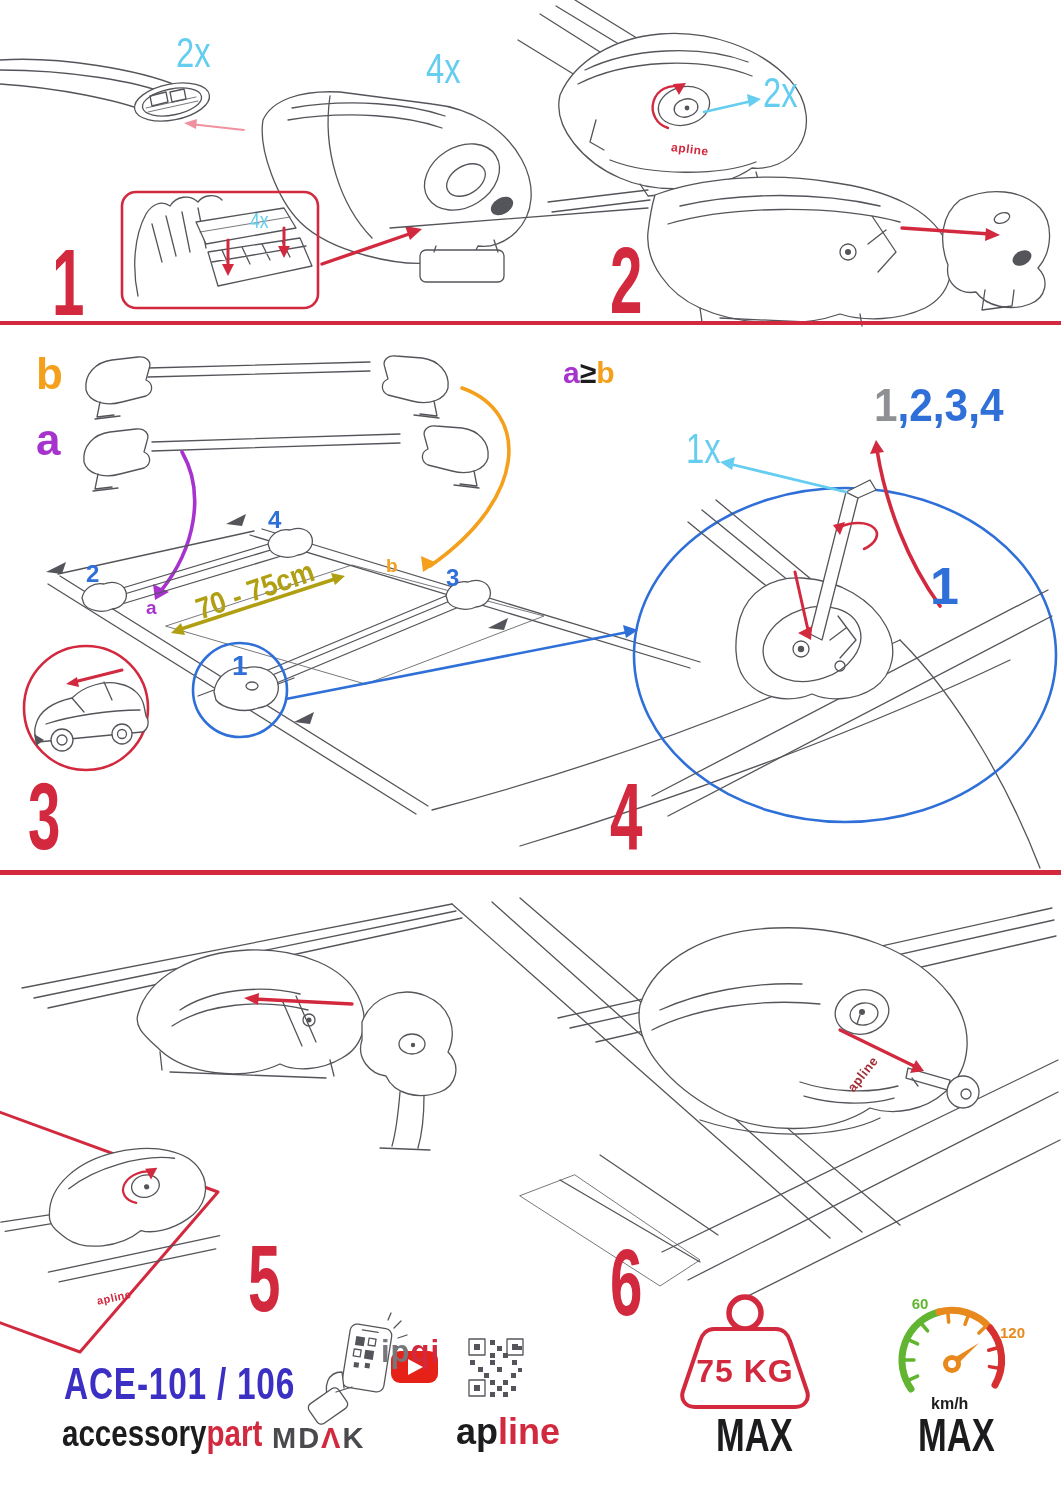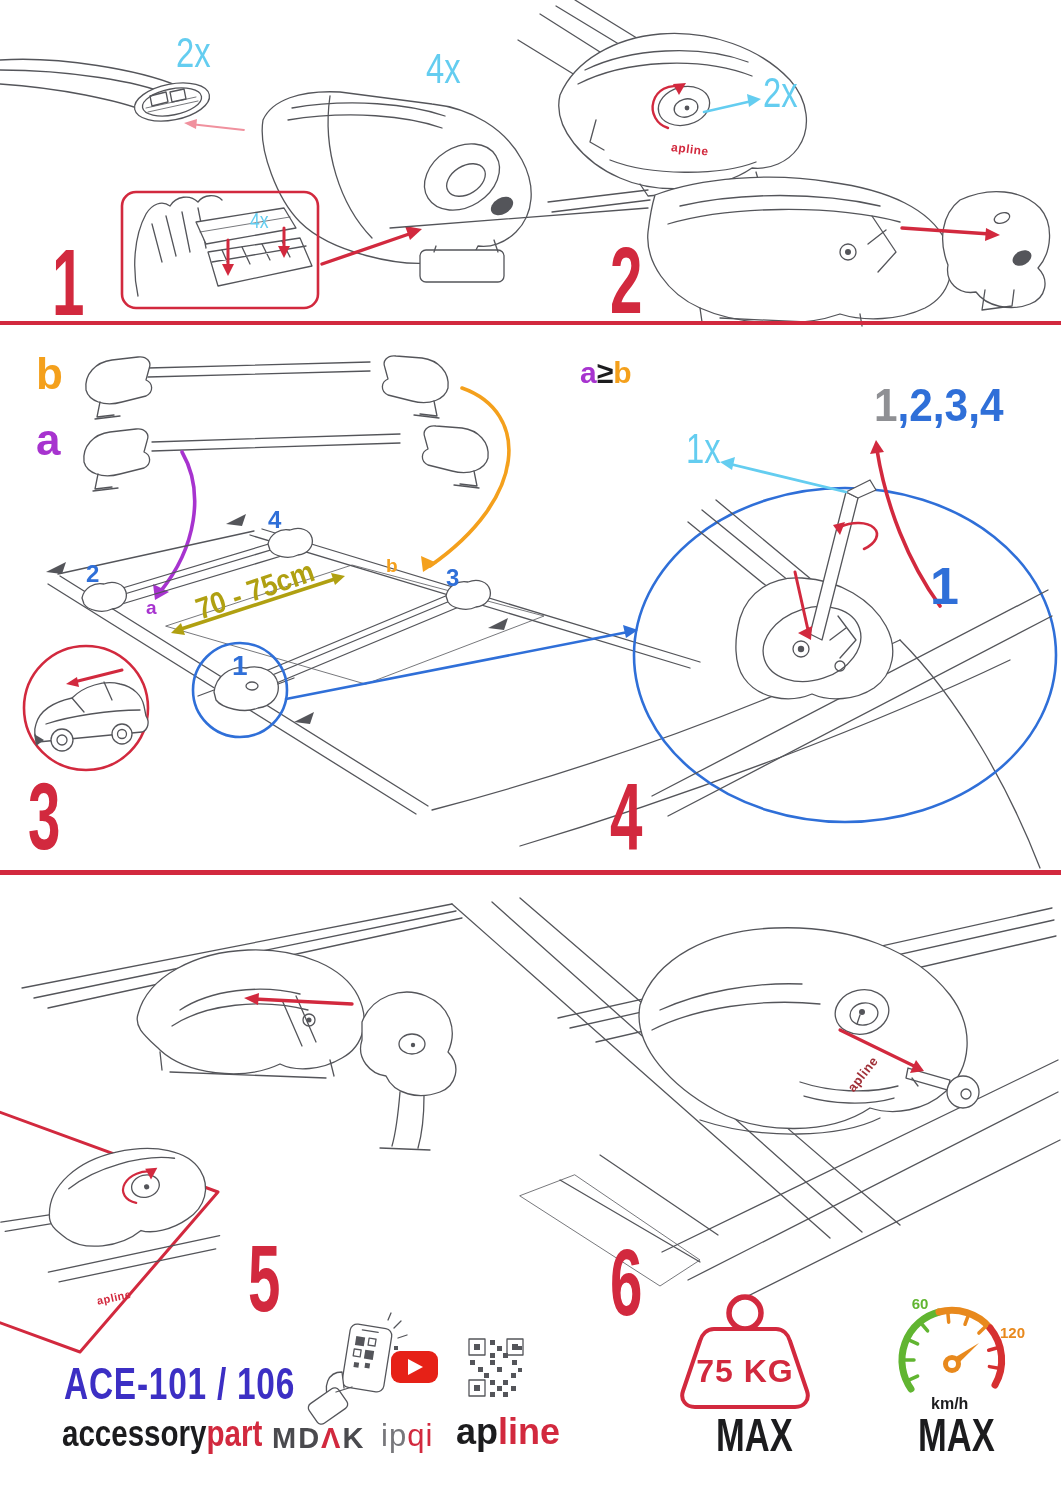--- a/index.html
+++ b/index.html
@@ -219,21 +219,21 @@
       <polygon class="cf" points="720,462 735,457 732,470"></polygon>
     </g>
     <g>
       <path class="r" d="M940,606 C908,562 886,506 877,450" stroke-width="3.6"></path>
       <polygon class="rf" points="876,440 870,454 884,452"></polygon>
     </g>
   </svg>
 
   <div class="lbl" style="left:36px;top:352px;font-size:44px;font-weight:700;color:var(--c-orange);">b</div>
   <div class="lbl" style="left:36px;top:418px;font-size:44px;font-weight:700;color:var(--c-purple);">a</div>
-  <div class="lbl" style="left:580px;top:358px;font-size:30px;font-weight:700;text-align:center;"><span style="color:var(--c-purple)">a</span><span style="color:var(--c-ink)">≥</span><span style="color:var(--c-orange)">b</span></div>
+  <div class="lbl" style="left:563px;top:358px;font-size:30px;font-weight:700;text-align:center;"><span style="color:var(--c-purple)">a</span><span style="color:var(--c-ink)">≥</span><span style="color:var(--c-orange)">b</span></div>
   <div class="lbl" style="left:874px;top:382px;font-size:46px;font-weight:700;transform:scaleX(.92);"><span style="color:var(--c-gray_num)">1</span><span style="color:var(--c-blue)">,2,3,4</span></div>
   <div class="lbl qty" style="left:686px;top:428px;">1x</div>
   <div class="lbl" style="left:930px;top:560px;font-size:52px;font-weight:700;color:var(--c-blue);">1</div>
   <div class="lbl" style="left:86px;top:562px;font-size:24px;font-weight:700;color:var(--c-blue);">2</div>
   <div class="lbl" style="left:268px;top:508px;font-size:24px;font-weight:700;color:var(--c-blue);">4</div>
   <div class="lbl" style="left:446px;top:566px;font-size:24px;font-weight:700;color:var(--c-blue);">3</div>
   <div class="lbl" style="left:232px;top:652px;font-size:28px;font-weight:700;color:var(--c-blue);">1</div>
   <div class="lbl" style="left:146px;top:598px;font-size:19px;font-weight:700;color:var(--c-purple);">a</div>
   <div class="lbl" style="left:386px;top:556px;font-size:19px;font-weight:700;color:var(--c-orange);">b</div>
   <div class="lbl" style="left:192px;top:596px;font-size:30px;font-weight:700;color:var(--c-olive);transform:rotate(-19deg) scaleX(.9);">70 - 75cm</div>
@@ -379,19 +379,19 @@
   </svg>
 
   <div class="lbl num" style="left:248px;top:1232px;">5</div>
   <div class="lbl num" style="left:610px;top:1236px;">6</div>
   <div class="lbl tinylogo" style="left:96px;top:1296px;font-size:11px;transform:rotate(-12deg);">apline</div>
   <div class="lbl tinylogo" style="left:845px;top:1086px;transform:rotate(-52deg);color:#a03038;">apline</div>
 
   <div class="lbl" style="left:64px;top:1362px;font-size:44px;font-weight:700;color:var(--c-indigo);transform:scaleX(.76);letter-spacing:1px;">ACE-101 / 106</div>
   <div class="lbl" style="left:62px;top:1416px;font-size:36px;font-weight:700;transform:scaleX(.82);"><span style="color:var(--c-ink)">accessory</span><span style="color:var(--c-accent_red)">part</span></div>
   <div class="lbl" style="left:272px;top:1424px;font-size:29px;font-weight:700;letter-spacing:2px;"><span style="color:var(--c-logo_gray)">MD</span><span style="color:var(--c-accent_red)">Λ</span><span style="color:var(--c-logo_gray)">K</span></div>
-  <div class="lbl" style="left:381px;top:1420px;font-size:31px;font-weight:400;letter-spacing:1px;"><span style="color:var(--c-ipqi_gray)">ip</span><span style="color:var(--c-accent_red)">qi</span></div>
+  <div class="lbl" style="left:381px;top:1336px;font-size:31px;font-weight:700;letter-spacing:1px;"><span style="color:var(--c-ipqi_gray)">ip</span><span style="color:var(--c-accent_red)">qi</span></div>
   <div class="lbl" style="left:456px;top:1414px;font-size:36px;font-weight:700;"><span style="color:var(--c-ink)">ap</span><span style="color:var(--c-accent_red)">line</span></div>
   <div class="lbl maxlbl" style="left:716px;top:1412px;">MAX</div>
   <div class="lbl" style="left:931px;top:1396px;font-size:16px;font-weight:700;color:var(--c-ink);">km/h</div>
   <div class="lbl maxlbl" style="left:918px;top:1412px;">MAX</div>
 
 </div>
 
 </body></html>

